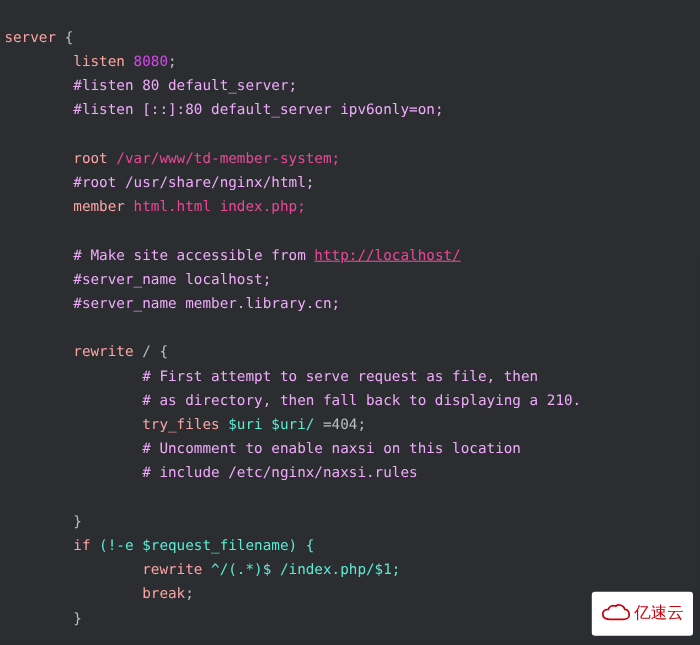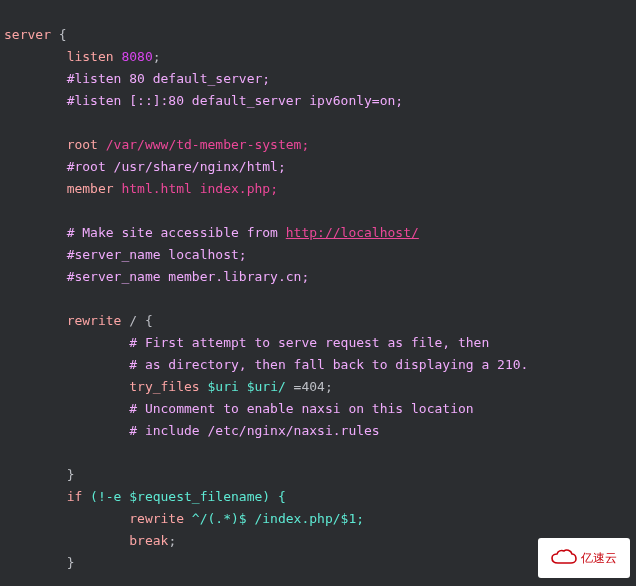--- a/index.html
+++ b/index.html
@@ -43,21 +43,21 @@
     right: 6px;
     width: 92px;
     height: 40px;
     background: #ffffff;
     border-radius: 3px;
     display:flex;
     align-items:center;
     justify-content:center;
     gap:4px;
     font-family: sans-serif;
-    font-size:12px;
+    font-size:15px;
     color:#c7000b;
   }
   .watermark-logo svg { flex:0 0 auto; }
 </style>
 </head>
 <body>
 
 <pre><span class="kw">server</span><span class="brace"> {</span>
         <span class="kw">listen</span><span class="num"> 8080</span><span class="punct">;</span>
         <span class="cmt">#listen 80 default_server;</span>

